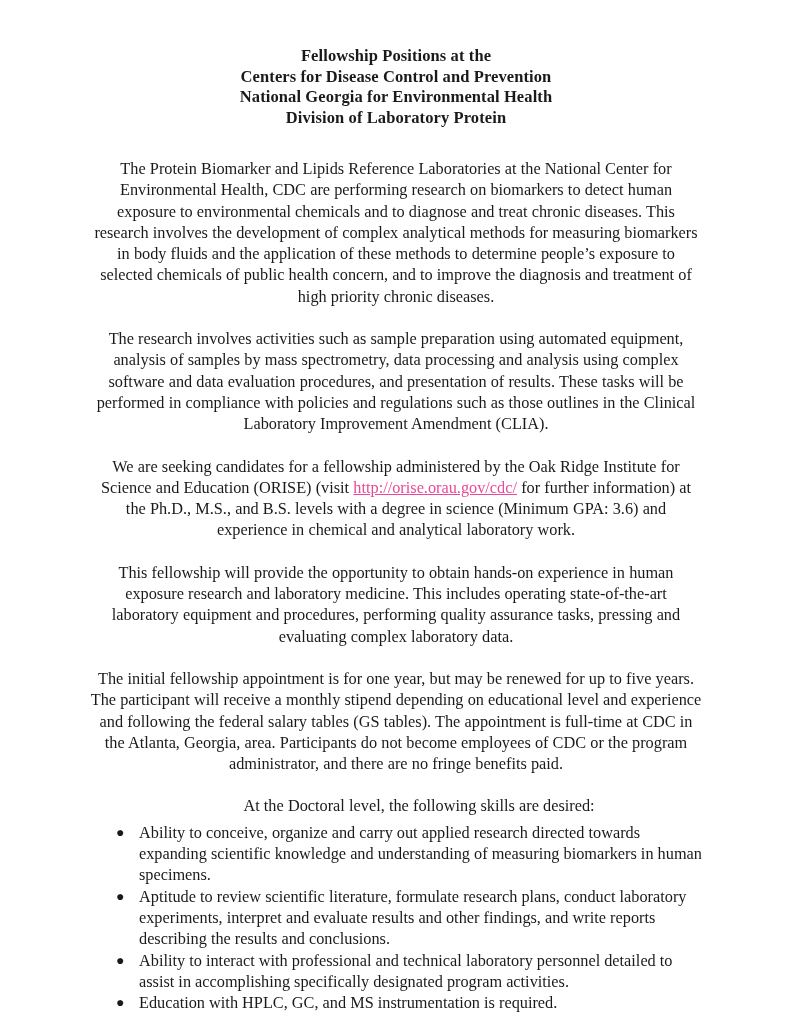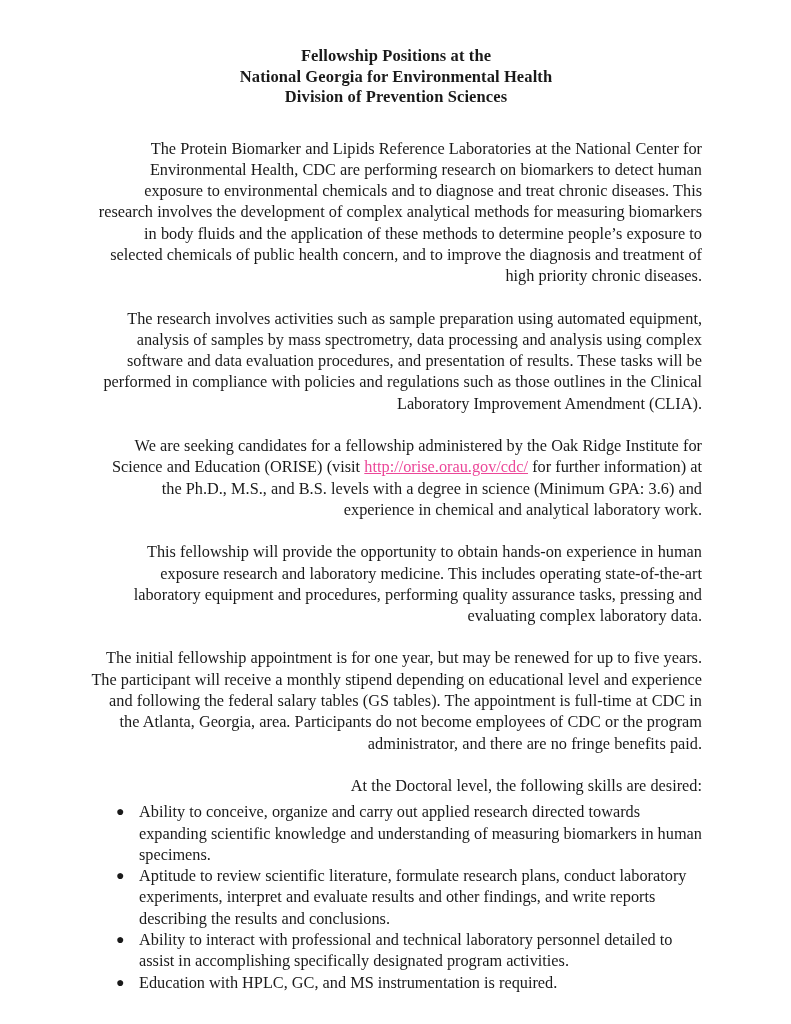--- a/index.html
+++ b/index.html
@@ -40,21 +40,21 @@
   .title-line {
     display: block;
     white-space: nowrap;
   }
 
   
   .para {
     font-size: 16.3px;
     line-height: 21.3px;
     margin: 0 0 21px 0;
-    text-align: right;
+    text-align: center;
     word-spacing: 0.1px;
   }
   .para.tight {
     margin-bottom: 5px;
     margin-left: 46px;
   }
 
   a.doc-link {
     color: #ec4899;
     text-decoration: underline;
@@ -86,22 +86,23 @@
   }
 </style>
 </head>
 <body>
 
 <div class="page">
   <div class="doc-body">
 
     <h1 class="title-block">
       <span class="title-line">Fellowship Positions at the</span>
+      <span class="title-line">Centers for Disease Control and Prevention</span>
       <span class="title-line">National Georgia for Environmental Health</span>
-      <span class="title-line">Division of Prevention Sciences</span>
+      <span class="title-line">Division of Laboratory Protein</span>
     </h1>
 
     <p class="para">The Protein Biomarker and Lipids Reference Laboratories at the National Center for Environmental Health, CDC are performing research on biomarkers to detect human exposure to environmental chemicals and to diagnose and treat chronic diseases. This research involves the development of complex analytical methods for measuring biomarkers in body fluids and the application of these methods to determine people’s exposure to selected chemicals of public health concern, and to improve the diagnosis and treatment of high priority chronic diseases.</p>
 
     <p class="para">The research involves activities such as sample preparation using automated equipment, analysis of samples by mass spectrometry, data processing and analysis using complex software and data evaluation procedures, and presentation of results.  These tasks will be performed in compliance with policies and regulations such as those outlines in the Clinical Laboratory Improvement Amendment (CLIA).</p>
 
     <p class="para"><span>We are seeking candidates for a fellowship administered by  the Oak Ridge Institute for Science and Education (ORISE) (visit </span><a class="doc-link" href="#">http://orise.orau.gov/cdc/</a><span> for further information) at the Ph.D., M.S., and B.S. levels with a degree in science (Minimum GPA: 3.6) and experience in chemical and analytical laboratory work.</span></p>
 
     <p class="para">This fellowship will provide the opportunity to obtain hands-on experience in human exposure research and laboratory medicine. This includes operating state-of-the-art laboratory equipment and procedures, performing quality assurance tasks, pressing and evaluating complex laboratory data.</p>
 

